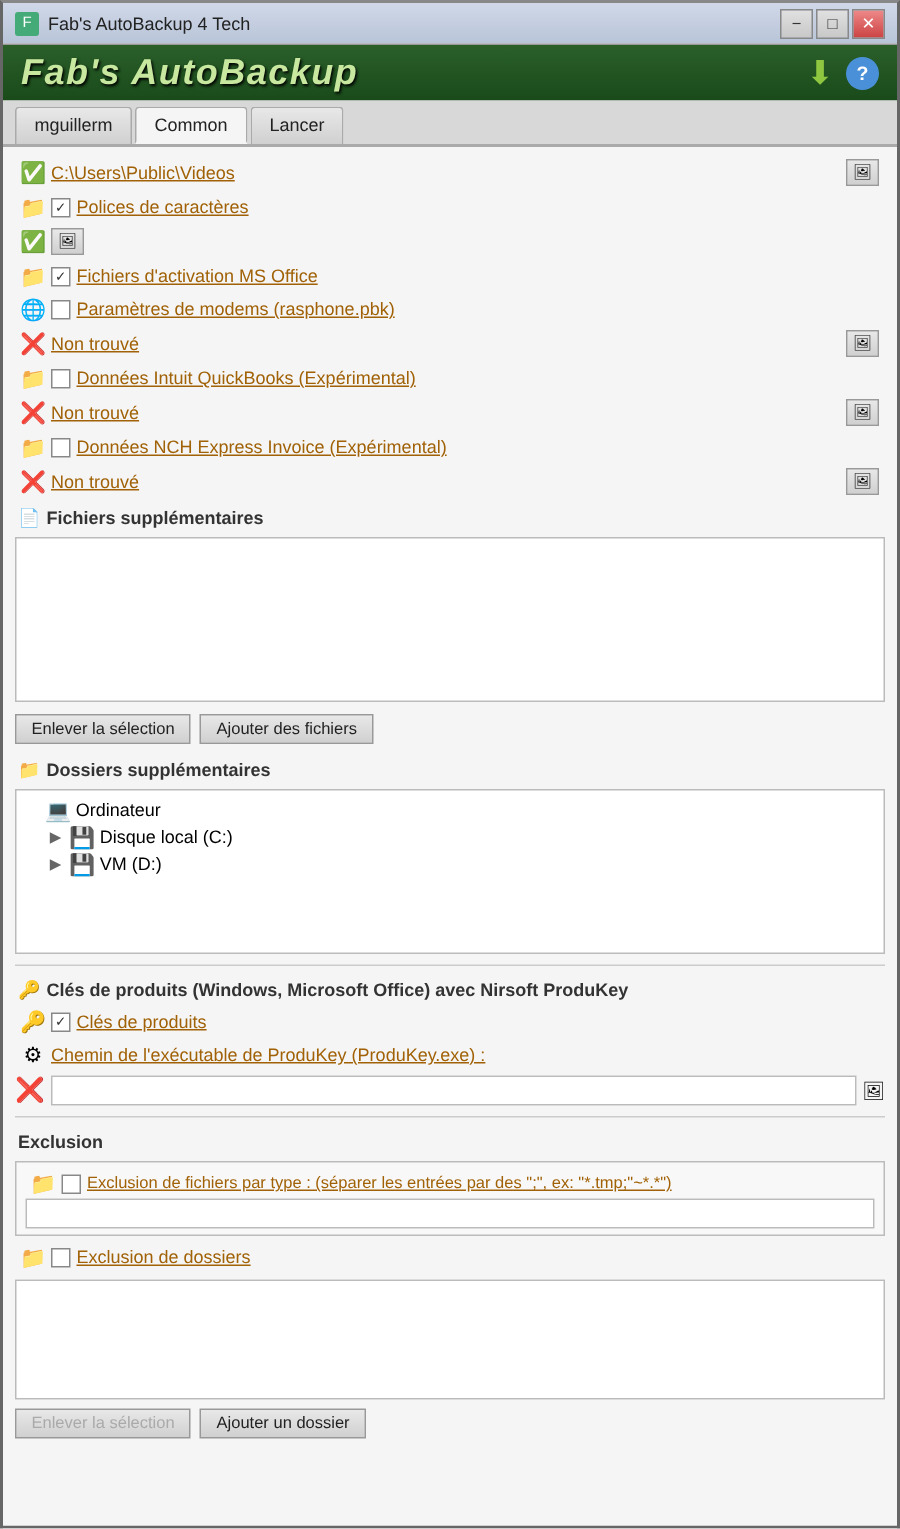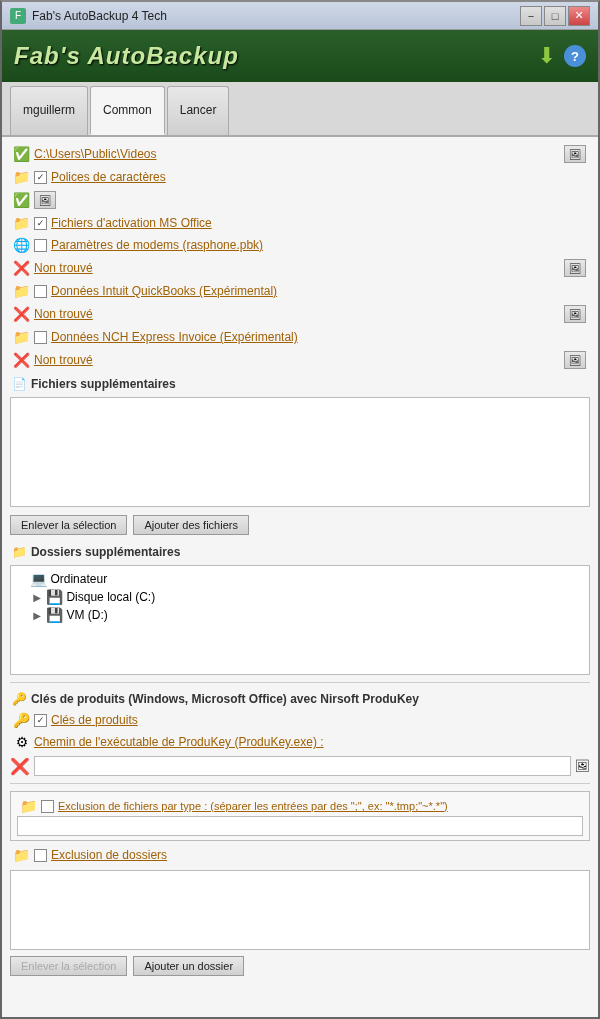--- a/index.html
+++ b/index.html
@@ -60,21 +60,21 @@
       display: flex;
       align-items: center;
       justify-content: center;
       font-size: 11px;
       color: #333;
     }
     .title-btn.close { background: linear-gradient(to bottom, #e88, #c44); color: white; }
 
     .header-banner {
       background: linear-gradient(to bottom, #2a5f2a, #1a4a1a);
-      height: 52px;
+      height: 37px;
       display: flex;
       align-items: center;
       justify-content: space-between;
       padding: 0 12px;
     }
     .banner-title {
       font-size: 24px;
       font-weight: bold;
       color: #c8e8a0;
       font-style: italic;
@@ -101,21 +101,21 @@
     }
 
     .tabs-bar {
       background: #d8d8d8;
       padding: 4px 8px 0 8px;
       display: flex;
       gap: 2px;
       border-bottom: 2px solid #aaa;
     }
     .tab {
-      padding: 16px 12px;
+      padding: 4px 12px;
       background: linear-gradient(to bottom, #e8e8e8, #d0d0d0);
       border: 1px solid #aaa;
       border-bottom: none;
       cursor: pointer;
       font-size: 12px;
       color: #222;
       border-radius: 3px 3px 0 0;
     }
     .tab.active {
       background: #f5f5f5;
@@ -442,20 +442,23 @@
       <span class="label">Chemin de l'exécutable de ProduKey (ProduKey.exe) :</span>
     </div>
     <div class="produkey-row">
       <div class="error-icon">❌</div>
       <input class="input-field" type="text" style="flex: 1 1 0%;">
       <div class="browse-btn">🖼</div>
     </div>
 
     <div class="divider"></div>
 
+    <div class="section-label">
+      <span>Exclusion</span>
+    </div>
     <div class="exclusion-section">
       <div class="item-row">
         <div class="icon-status">📁</div>
         <div class="checkbox"></div>
         <span class="label" style="font-size:11px;">Exclusion de fichiers par type : (séparer les entrées par des ";", ex: "*.tmp;"~*.*")</span>
       </div>
       <input class="exclusion-input" type="text" style="">
     </div>
 
     <div class="item-row">

